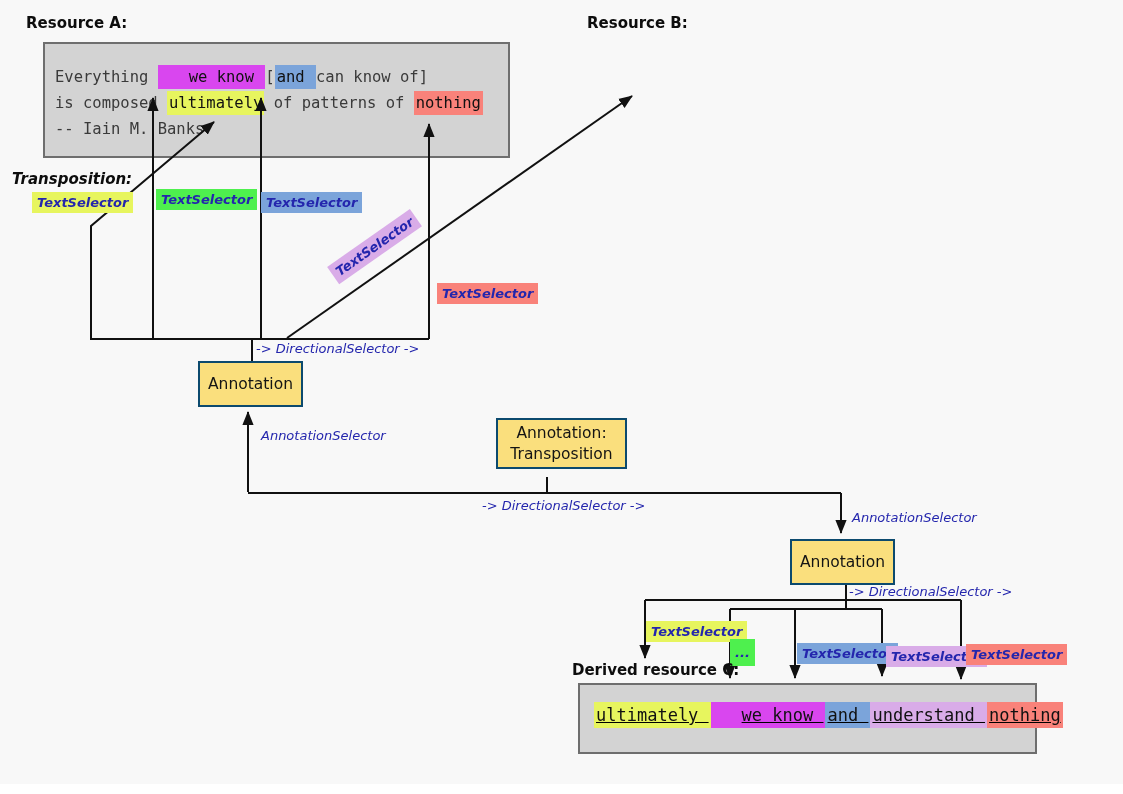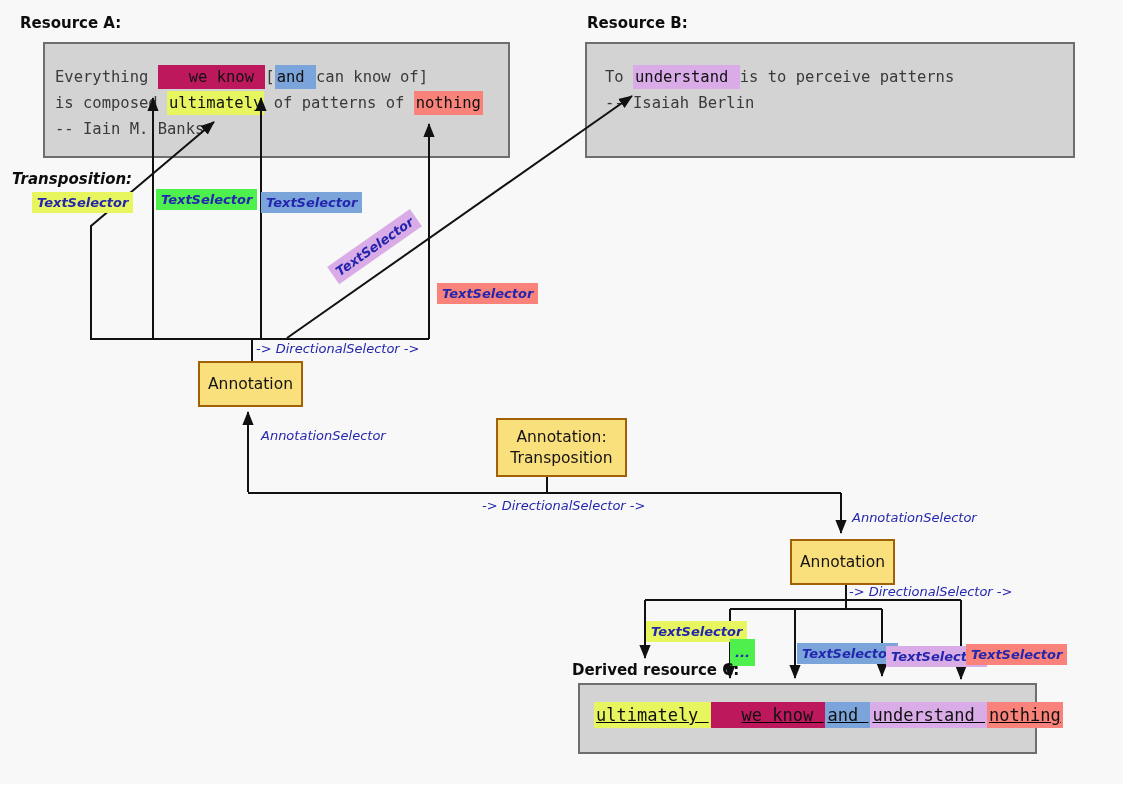--- a/index.html
+++ b/index.html
@@ -15,69 +15,65 @@
   #resource-b-box{left:585px;top:42px;width:490px;height:116px;}
   #resource-b-box .res-text{padding:20px 0 0 18px;font-size:15.5px;line-height:26px;}
   #resource-c-box{left:578px;top:683px;width:459px;height:71px;text-decoration:underline;}
   #resource-c-box .res-text{padding:17px 0 0 14px;font-size:17px;line-height:27px;}
 
   .section-title{position:absolute;font-weight:bold;font-size:15px;color:#0d0d0d;white-space:nowrap;}
 
   
   .hl{color:#111;padding:3px 2px;}
   .hl-yellow{background:#e7f55e;}
-  .hl-green{background:#be185d;padding-left:31px;}
+  .hl-green{background:#d946ef;padding-left:31px;}
   .hl-blue{background:#7ba4da;}
   .hl-purple{background:#d9ace8;}
   .hl-red{background:#f9827a;margin-top:48px;}
 
   
   .sel-label{position:absolute;font-style:italic;font-weight:600;font-size:13px;
              color:#2426ad;padding:3px 5px;white-space:nowrap;}
   .sel-yellow{background:#e7f55e;}
   .sel-green{background:#4ef04e;}
   .sel-blue{background:#7ba4da;}
   .sel-purple{background:#d9ace8;}
   .sel-red{background:#f9827a;}
 
   
   .conn-label{position:absolute;font-style:italic;font-weight:400;font-size:13px;
               color:#2426ad;white-space:nowrap;}
 
   
-  .annotation-box{position:absolute;background:#fadf7d;border:2px solid #a16207;box-sizing:border-box;
+  .annotation-box{position:absolute;background:#fadf7d;border:2px solid #0c4a6e;box-sizing:border-box;
                   display:flex;align-items:center;justify-content:center;text-align:center;
                   font-size:15.5px;color:#141414;line-height:21px;}
   #annotation-box-1{left:198px;top:361px;width:105px;height:46px;}
-  #transposition-box{left:496px;top:418px;width:131px;height:59px;}
+  #transposition-box{left:496px;top:418px;width:131px;height:51px;}
   #annotation-box-2{left:790px;top:539px;width:105px;height:46px;}
 
   #ellipsis-label{left:730px;top:639px;width:25px;height:27px;box-sizing:border-box;
                   display:flex;align-items:center;justify-content:center;padding:0;}
 
   #lines-layer{position:absolute;left:0;top:0;width:1123px;height:794px;pointer-events:none;}
   #lines-layer path, #lines-layer line, #lines-layer polyline{stroke:#111;stroke-width:2;fill:none;}
 </style>
 </head>
 <body>
 
 <div id="canvas">
 
-  <div class="section-title" style="left:20px;top:14px;">Resource A:</div>
+  <div class="section-title" style="left:26px;top:14px;">Resource A:</div>
   <div id="resource-a-box" class="resource-box">
     <div class="res-text"><span>Everything </span><span class="hl hl-green">we know </span><span>[</span><span class="hl hl-blue">and </span><span>can know of]</span>
 <span>is composed </span><span class="hl hl-yellow">ultimately</span><span> of patterns of </span><span class="hl hl-red">nothing</span>
 <span>-- Iain M. Banks</span></div>
   </div>
 
   <div class="section-title" style="left:587px;top:14px;">Resource B:</div>
-  <div id="resource-b-box" class="resource-box">
-    <div class="res-text"><span>To </span><span class="hl hl-purple">understand </span><span>is to perceive patterns</span>
-<span>-- Isaiah Berlin</span></div>
-  </div>
 
   <svg id="lines-layer" viewBox="0 0 1123 794">
     <defs>
       <marker id="ah" viewBox="0 0 8 8" markerWidth="8" markerHeight="8" refX="6.5" refY="4" orient="auto" markerUnits="strokeWidth">
         <path d="M0,1.2 L7,4 L0,6.8 z" style="fill:#111;stroke:none;"></path>
       </marker>
     </defs>
 
     <line x1="90" y1="339" x2="429" y2="339"></line>
     <line x1="252" y1="339" x2="252" y2="362"></line>

